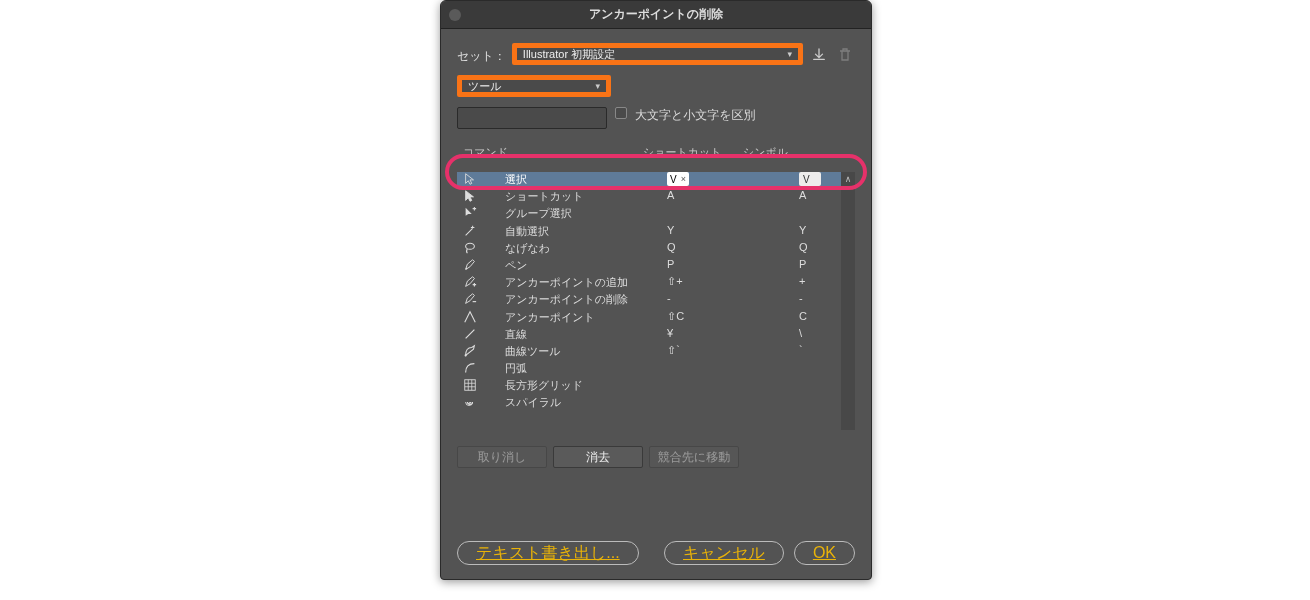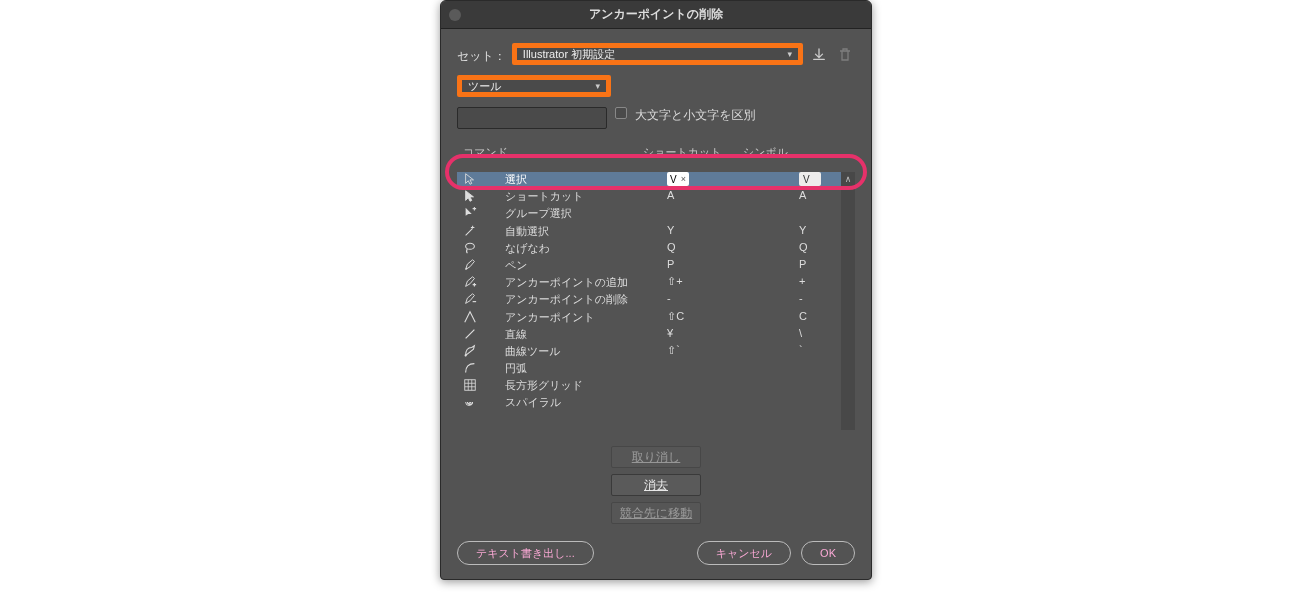--- a/index.html
+++ b/index.html
@@ -112,40 +112,41 @@
     border-radius:2px;
     gap:4px;
   }
   .editbox .x { font-size:9px; color:#555; cursor:pointer; }
   .editbox2 {
     display:inline-flex; align-items:center;
     background:#eeeceb; color:#333;
     height:14px; width:22px; font-size:10px; padding:0 4px;
     border-radius:2px;
   }
-  .rightbtns { display:flex; flex-direction:column; align-items:center; gap:6px; margin-top:6px;text-decoration:underline; }
+  .rightbtns { display:flex; flex-direction:row; align-items:flex-start; gap:6px; margin-top:6px; }
   .btn-flat {
     min-width:90px; height:22px; font-size:12px;
     background:#5a5a5a; color:#eee; border:1px solid #3a3a3a;
     border-radius:2px;
     display:flex; align-items:center; justify-content:center;
   }
   .btn-flat.disabled { opacity:.45; }
   .footer {
     display:flex; align-items:center; justify-content:space-between;
     padding:0 16px 14px 16px;
     gap:10px;
   }
   .footer .spacer { flex:1; }
   .btn-round {
-    height:24px; padding:0 18px; font-size:11px;
-    background:transparent; color:#f9a8d4; border:1px solid #bbb;
+    height:24px; padding:0 18px; font-size:16px;
+    background:transparent; color:#eab308; border:1px solid #bbb;
     border-radius:14px;
     display:flex; align-items:center; justify-content:center;
     white-space:nowrap;
+    text-decoration:underline;
   }
   svg { display:block; }
 </style>
 </head>
 <body>
 
 <div class="window">
   <div class="titlebar">
     <div class="close"></div>
     <span>アンカーポイントの削除</span>

